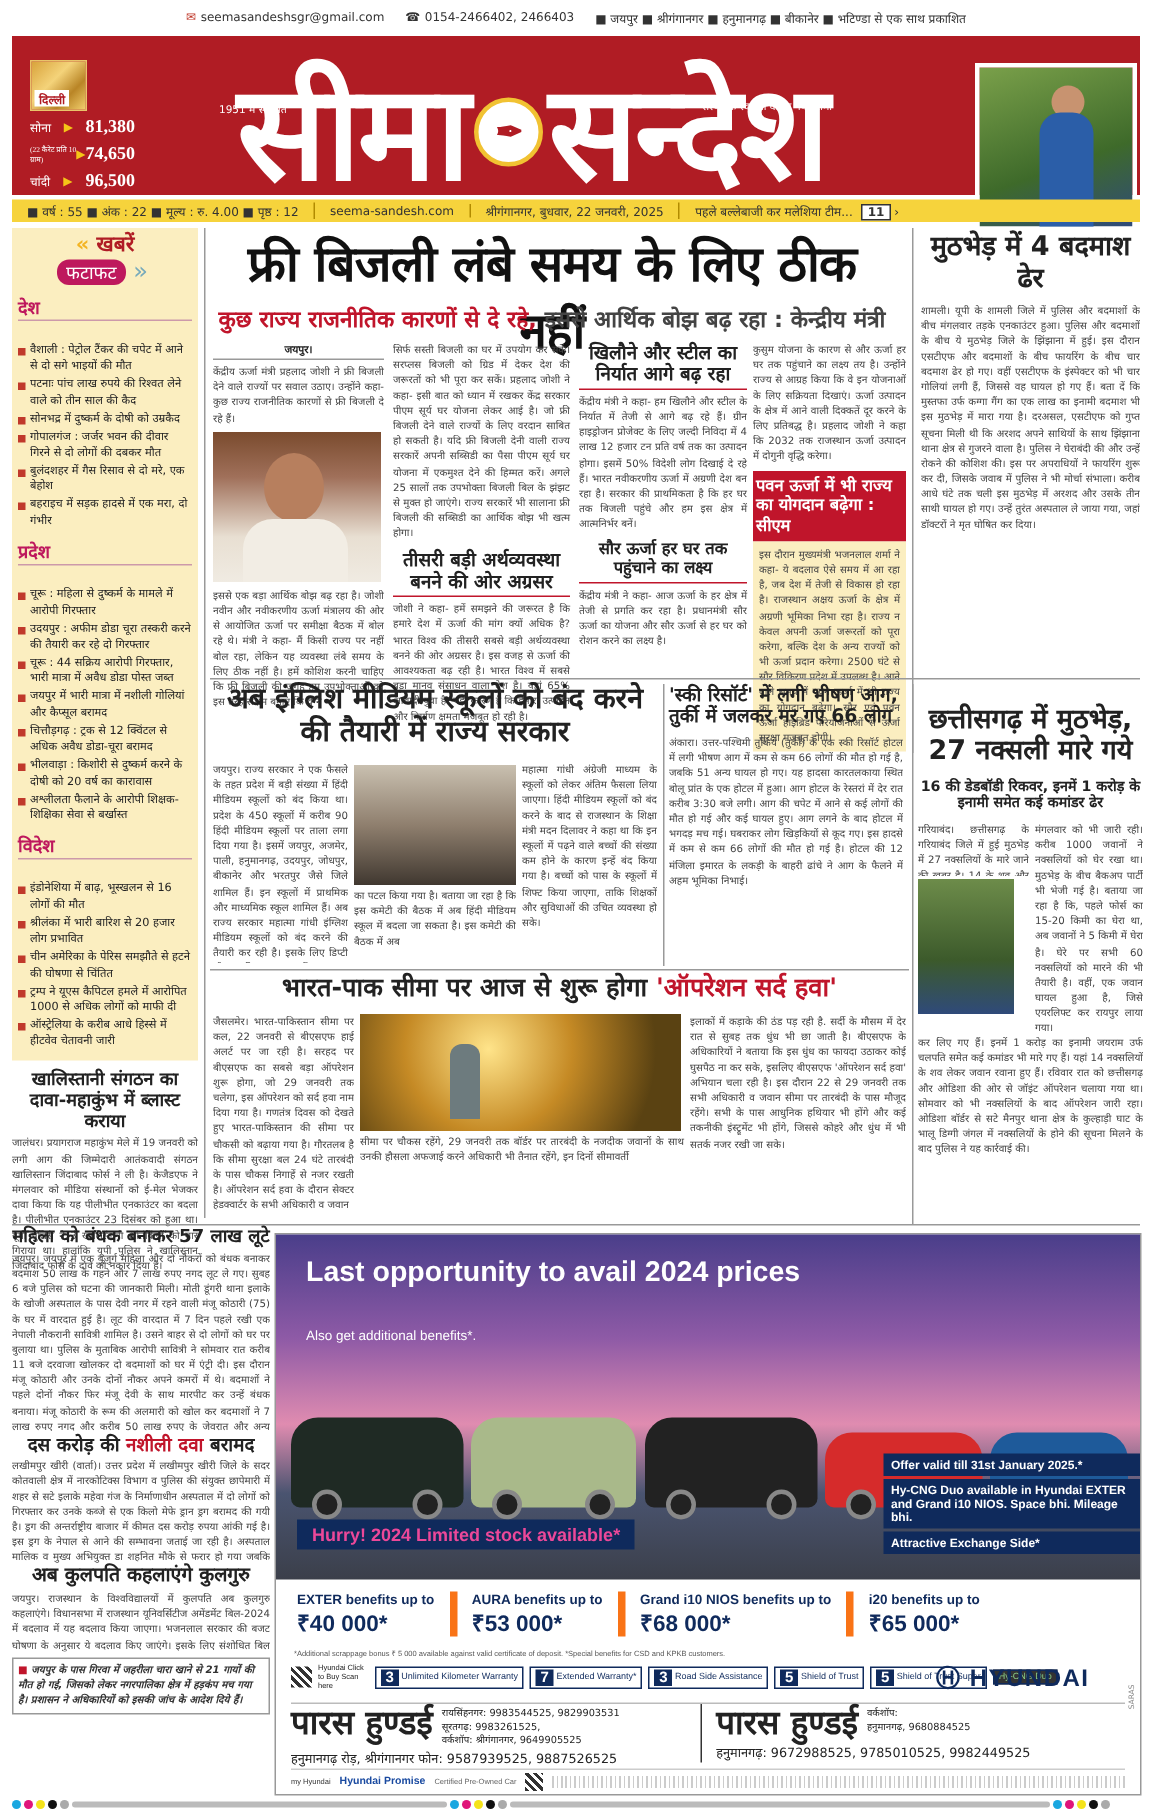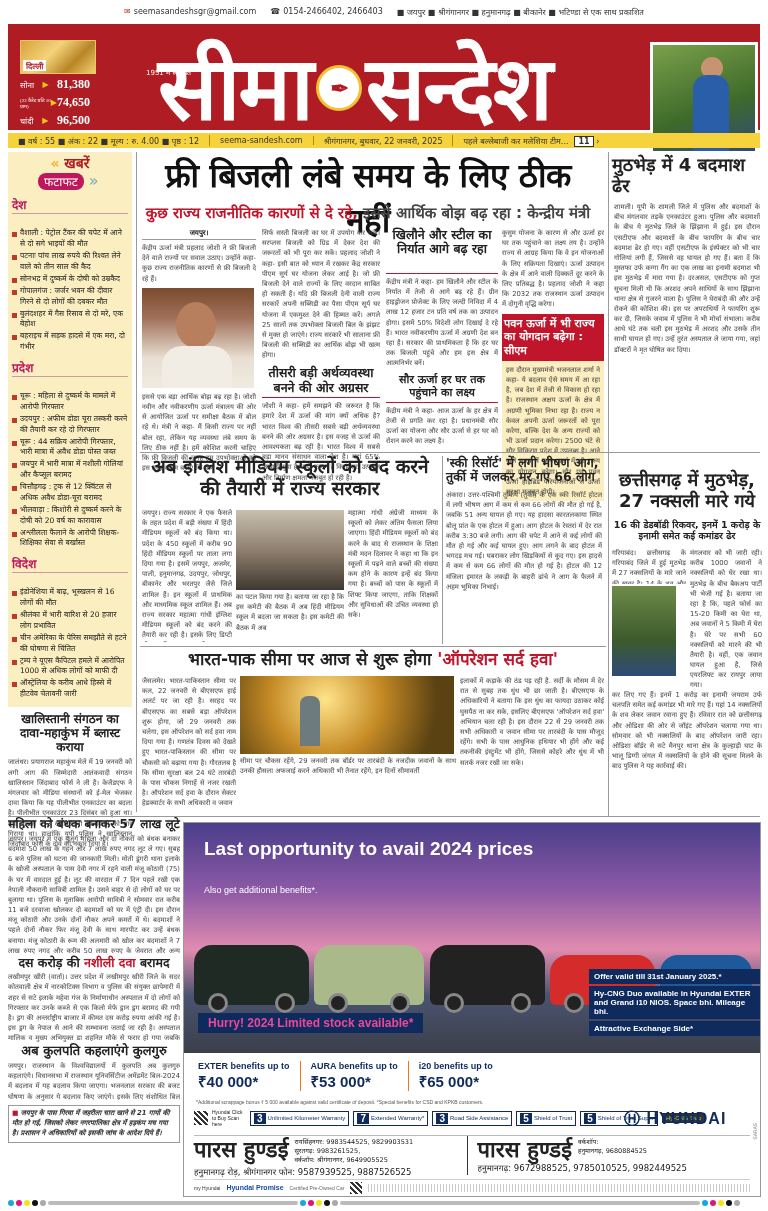--- a/index.html
+++ b/index.html
@@ -1,21 +1,21 @@
 <!DOCTYPE html>
 <html><head>
 <meta charset="utf-8">
 <style>
 *{box-sizing:border-box;margin:0;padding:0}
 body{width:768px;height:1211px;background:#fff;font-family:"DejaVu Sans",sans-serif;color:#222;overflow:hidden;position:relative}
 .topline{position:absolute;top:0;left:0;width:768px;height:22px;display:flex;align-items:center;justify-content:center;gap:14px;font-size:8px;color:#333}
 .topline span{display:inline-flex;align-items:center;gap:3px}
 .masthead{position:absolute;top:24px;left:8px;width:752px;height:106px;background:#b01c24}
 .rates{position:absolute;left:12px;top:16px;width:70px;font-family:"Liberation Serif",serif;color:#fff}
-.gold-img{width:76px;height:34px;background:linear-gradient(135deg,#d8a23a,#f4d37a 40%,#b98526 70%,#f2cf6e);position:relative;border:1px solid #e9c46a}
+.gold-img{width:38px;height:34px;background:linear-gradient(135deg,#d8a23a,#f4d37a 40%,#b98526 70%,#f2cf6e);position:relative;border:1px solid #e9c46a}
 .gold-img .city{position:absolute;left:2px;bottom:2px;background:#fff;color:#b01c24;font-size:8px;padding:0 3px;font-weight:bold}
 .rate-row{display:flex;align-items:center;justify-content:space-between;margin-top:3px;font-size:8px}
 .rate-row .val{font-size:12px;font-weight:bold;color:#fff}
 .rate-row .arr{color:#f5c518;font-size:8px}
 .since{position:absolute;left:138px;top:44px;font-size:7px;color:#fff}
 .logo-text{position:absolute;left:150px;top:20px;font-family:"DejaVu Serif",serif;font-weight:bold;font-size:88px;color:#fff;line-height:1;letter-spacing:-2px;display:flex;align-items:center}
 .logo-emblem{width:46px;height:46px;border-radius:50%;background:#fff;border:3px solid #f1c232;margin:0 4px;display:flex;align-items:center;justify-content:center;color:#b01c24;font-size:22px}
 .founder{position:absolute;left:460px;top:42px;font-size:7px;color:#fff}
 .tagline{position:absolute;left:330px;top:112px;font-size:7px;color:#fff}
 .photo-box{position:absolute;left:650px;top:42px;width:108px;height:112px;border:3px solid #fff;background:linear-gradient(160deg,#7aa04a,#3e6a2a 60%,#2f4a7a);overflow:hidden}
@@ -35,39 +35,39 @@
 .body-text{font-size:6.8px;line-height:1.5;color:#444;text-align:justify}
 .main-head{position:absolute;left:140px;top:152px;width:456px;font-size:33px;font-weight:bold;text-align:center;color:#111;letter-spacing:-0.5px}
 .sub-head{position:absolute;left:140px;top:202px;width:456px;font-size:15px;font-weight:bold;text-align:center;color:#444}
 .sub-head .red{color:#c0152b}
 .col{position:absolute}
 .minister-photo{width:112px;height:100px;background:linear-gradient(180deg,#7a4b2e,#a0705a 30%,#e8dfd2 70%,#f0ebe2);position:relative;margin:4px 0}
 .minister-photo .face{position:absolute;left:34px;top:14px;width:40px;height:46px;background:#b77f5e;border-radius:50%}
 .minister-photo .vest{position:absolute;left:20px;top:58px;width:70px;height:42px;background:#f2ede4;border-radius:20px 20px 0 0}
 .redbox{background:#c0152b;color:#fff;font-weight:bold;font-size:14px;text-align:left;padding:3px 2px;line-height:1.25}
 .yellowbody{background:#fbeec0;padding:4px}
-.right-head{position:absolute;left:612px;top:155px;width:150px;font-size:18px;font-weight:bold;text-align:left;line-height:1.15}
+.right-head{position:absolute;left:612px;top:155px;width:150px;font-size:18px;font-weight:bold;text-align:center;line-height:1.15}
 .hr{height:1px;background:#999}
 .school-photo{width:108px;height:80px;background:linear-gradient(180deg,#c9c0b0,#8f7f6e 50%,#403830);position:relative}
 .border-photo{width:150px;height:78px;background:radial-gradient(circle at 40% 30%,#ffe48a,#c58a25 40%,#5a4212 80%);position:relative}
 .border-photo .soldier{position:absolute;left:60px;top:20px;width:20px;height:50px;background:#6d7b7e;border-radius:8px 8px 0 0}
 .jungle-photo{width:64px;height:90px;background:linear-gradient(180deg,#6d8c4a,#3c5a2b 60%,#2f4a7a)}
 .chh-head{position:absolute;left:612px;top:508px;width:150px;font-size:18px;font-weight:bold;text-align:center;line-height:1.15}
 .ad{position:absolute;left:183px;top:822px;width:578px;height:375px;border:1px solid #999;background:#fff}
 .ad-hero{position:absolute;left:0;top:0;width:576px;height:230px;background:linear-gradient(180deg,#4a3e8a 0%,#8e5aa6 30%,#e08cb0 55%,#4a5470 75%,#3b3f4a 100%)}
 .ad-l1{position:absolute;left:20px;top:14px;color:#fff;font-size:19px;font-weight:bold;line-height:1.25;font-family:"Liberation Sans",sans-serif}
 .ad-l3{position:absolute;left:20px;top:62px;color:#fff;font-size:9px;font-family:"Liberation Sans",sans-serif}
 .cars{position:absolute;left:10px;top:112px;width:560px;height:70px}
 .car{position:absolute;bottom:0;height:60px;border-radius:18px 18px 6px 6px}
 .car .wheel{position:absolute;bottom:-8px;width:20px;height:20px;background:#222;border-radius:50%;border:3px solid #888}
 .hurry{position:absolute;left:14px;top:190px;background:#0f2a5c;color:#ec4899;font-size:12px;font-weight:bold;padding:3px 10px;font-family:"Liberation Sans",sans-serif}
 .offer{position:absolute;left:405px;top:146px;width:171px;font-family:"Liberation Sans",sans-serif;color:#fff;font-size:8px;font-weight:bold}
 .offer div{background:#0f2a5c;padding:3px 5px;margin-bottom:2px}
 .benefits{position:absolute;left:10px;top:238px;display:flex;gap:0;font-family:"Liberation Sans",sans-serif}
-.benefit{padding:0 10px;border-left:1px solid #f97316;color:#0f2a5c}
+.benefit{padding:0 10px;border-left:5px solid #f97316;color:#0f2a5c}
 .benefit:first-child{border-left:none;padding-left:4px}
 .benefit .bl{font-size:9px;font-weight:bold}
 .benefit .bv{font-size:15px;font-weight:bold}
 .fine{position:absolute;left:12px;top:276px;font-size:5px;color:#555;font-family:"Liberation Sans",sans-serif}
 .badges{position:absolute;left:10px;top:286px;display:flex;gap:4px;align-items:center;font-family:"Liberation Sans",sans-serif}
 .badge{border:1px solid #0f2a5c;color:#0f2a5c;font-size:6px;padding:1px 3px;display:flex;align-items:center;gap:2px}
 .badge b{background:#0f2a5c;color:#fff;padding:0 3px;font-size:10px}
 .hyundai-logo{position:absolute;left:440px;top:286px;color:#0f2a5c;font-size:16px;font-weight:bold;font-family:"Liberation Sans",sans-serif;letter-spacing:1px}
 .dealer{position:absolute;left:10px;top:312px;width:556px;height:40px;border-top:1px solid #bbb;display:flex}
 .dealer-l,.dealer-r{flex:1;position:relative;padding-top:2px}
@@ -185,21 +185,21 @@
       <div class="vest"></div>
     </div>
   <div class="body-text">इससे एक बड़ा आर्थिक बोझ बढ़ रहा है। जोशी नवीन और नवीकरणीय ऊर्जा मंत्रालय की ओर से आयोजित ऊर्जा पर समीक्षा बैठक में बोल रहे थे। मंत्री ने कहा- मैं किसी राज्य पर नहीं बोल रहा, लेकिन यह व्यवस्था लंबे समय के लिए ठीक नहीं है। हमें कोशिश करनी चाहिए कि फ्री बिजली की जगह हम उपभोक्ताओं को इस तरह सक्षम बनाएं कि वे न</div>
 </div>
 <div class="col" style="left:262px;top:228px;width:118px">
   <div class="body-text">सिर्फ सस्ती बिजली का घर में उपयोग कर सकें। सरप्लस बिजली को ग्रिड में देकर देश की जरूरतों को भी पूरा कर सकें। प्रहलाद जोशी ने कहा- इसी बात को ध्यान में रखकर केंद्र सरकार पीएम सूर्य घर योजना लेकर आई है। जो फ्री बिजली देने वाले राज्यों के लिए वरदान साबित हो सकती है। यदि फ्री बिजली देनी वाली राज्य सरकारें अपनी सब्सिडी का पैसा पीएम सूर्य घर योजना में एकमुश्त देने की हिम्मत करें। अगले 25 सालों तक उपभोक्ता बिजली बिल के झंझट से मुक्त हो जाएंगे। राज्य सरकारें भी सालाना फ्री बिजली की सब्सिडी का आर्थिक बोझ भी खत्म होगा।</div>
   <div class="story-h" style="font-size:12.5px;margin-top:6px;border-bottom:1px solid #c0152b;padding-bottom:2px">तीसरी बड़ी अर्थव्यवस्था बनने की ओर अग्रसर</div>
   <div class="body-text" style="margin-top:3px">जोशी ने कहा- हमें समझने की जरूरत है कि हमारे देश में ऊर्जा की मांग क्यों अधिक है? भारत विश्व की तीसरी सबसे बड़ी अर्थव्यवस्था बनने की ओर अग्रसर है। इस वजह से ऊर्जा की आवश्यकता बढ़ रही है। भारत विश्व में सबसे बड़ा मानव संसाधन वाला देश है। यहां 65% आबादी युवा है। यही कारण है कि हमारा उत्पादन और निर्माण क्षमता मजबूत हो रही है।</div>
 </div>
 <div class="col" style="left:386px;top:228px;width:112px">
-  <div class="story-h" style="font-size:12.5px;border-bottom:1px solid #c0152b;padding-bottom:16px">खिलौने और स्टील का निर्यात आगे बढ़ रहा</div>
+  <div class="story-h" style="font-size:12.5px;border-bottom:1px solid #c0152b;padding-bottom:2px">खिलौने और स्टील का निर्यात आगे बढ़ रहा</div>
   <div class="body-text" style="margin-top:3px">केंद्रीय मंत्री ने कहा- हम खिलौने और स्टील के निर्यात में तेजी से आगे बढ़ रहे हैं। ग्रीन हाइड्रोजन प्रोजेक्ट के लिए जल्दी निविदा में 4 लाख 12 हजार टन प्रति वर्ष तक का उत्पादन होगा। इसमें 50% विदेशी लोग दिखाई दे रहे हैं। भारत नवीकरणीय ऊर्जा में अग्रणी देश बन रहा है। सरकार की प्राथमिकता है कि हर घर तक बिजली पहुंचे और हम इस क्षेत्र में आत्मनिर्भर बनें।</div>
   <div class="story-h" style="font-size:11px;margin-top:6px;border-bottom:1px solid #c0152b;padding-bottom:2px">सौर ऊर्जा हर घर तक पहुंचाने का लक्ष्य</div>
   <div class="body-text" style="margin-top:3px">केंद्रीय मंत्री ने कहा- आज ऊर्जा के हर क्षेत्र में तेजी से प्रगति कर रहा है। प्रधानमंत्री सौर ऊर्जा का योजना और सौर ऊर्जा से हर घर को रोशन करने का लक्ष्य है।</div>
 </div>
 <div class="col" style="left:502px;top:228px;width:102px">
   <div class="body-text">कुसुम योजना के कारण से और ऊर्जा हर घर तक पहुंचाने का लक्ष्य तय है। उन्होंने राज्य से आग्रह किया कि वे इन योजनाओं के लिए सक्रियता दिखाएं। ऊर्जा उत्पादन के क्षेत्र में आने वाली दिक्कतें दूर करने के लिए प्रतिबद्ध है। प्रहलाद जोशी ने कहा कि 2032 तक राजस्थान ऊर्जा उत्पादन में दोगुनी वृद्धि करेगा।</div>
   <div class="redbox" style="margin-top:4px;font-size:11px">पवन ऊर्जा में भी राज्य का योगदान बढ़ेगा : सीएम</div>
   <div class="yellowbody body-text" style="height:140px;overflow:hidden">इस दौरान मुख्यमंत्री भजनलाल शर्मा ने कहा- ये बदलाव ऐसे समय में आ रहा है, जब देश में तेजी से विकास हो रहा है। राजस्थान अक्षय ऊर्जा के क्षेत्र में अग्रणी भूमिका निभा रहा है। राज्य न केवल अपनी ऊर्जा जरूरतों को पूरा करेगा, बल्कि देश के अन्य राज्यों को भी ऊर्जा प्रदान करेगा। 2500 घंटे से सौर विकिरण प्रदेश में उपलब्ध है। आने वाले समय में पवन ऊर्जा में भी राज्य का योगदान बढ़ेगा। सौर एवं पवन ऊर्जा हाइब्रिड परियोजनाओं से ऊर्जा सुरक्षा मजबूत होगी।</div>
 </div>
 
@@ -290,20 +290,24 @@
     </div>
   </div>
   <div class="benefits">
     <div class="benefit">
         <div class="bl">EXTER benefits up to</div>
         <div class="bv">₹40 000*</div>
       </div>
     <div class="benefit">
         <div class="bl">AURA benefits up to</div>
         <div class="bv">₹53 000*</div>
+      </div>
+    <div class="benefit">
+        <div class="bl">Grand i10 NIOS benefits up to</div>
+        <div class="bv">₹68 000*</div>
       </div>
     <div class="benefit">
         <div class="bl">i20 benefits up to</div>
         <div class="bv">₹65 000*</div>
       </div>
   </div>
   <div class="fine">*Additional scrappage bonus ₹ 5 000 available against valid certificate of deposit. *Special benefits for CSD and KPKB customers.</div>
   <div class="badges">
     <span style="display:inline-block;width:14px;height:14px;background:repeating-linear-gradient(45deg,#333 0 2px,#fff 2px 4px)"></span>
     <span style="font-size:5px;width:34px">Hyundai Click to Buy Scan here</span>

